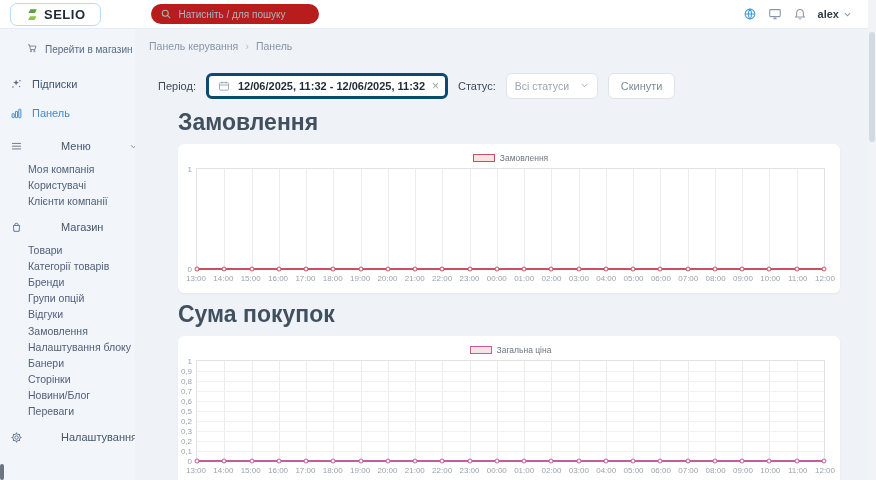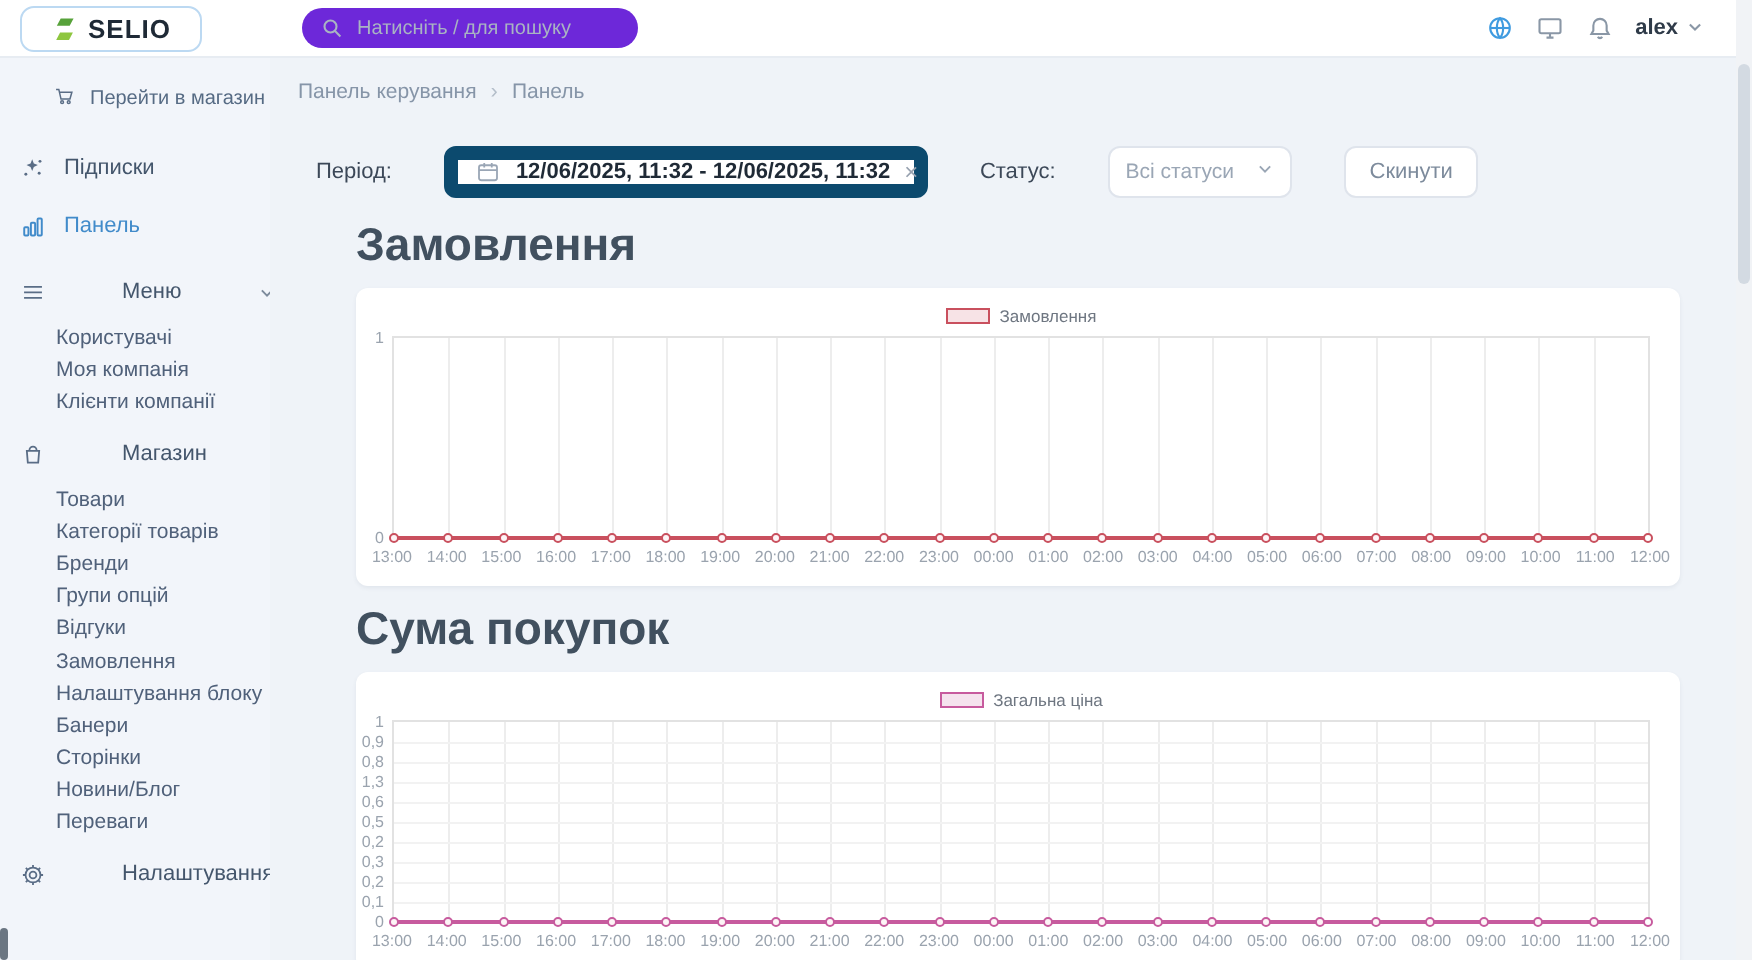--- a/index.html
+++ b/index.html
@@ -12,21 +12,21 @@
   .header {
     position:absolute; top:0; left:0; right:0; height:29px; background:#fff;
     border-bottom:1px solid #e7ecf2; display:flex; align-items:center; padding:0 10px; z-index:6;
   }
   .logo-box {
     display:flex; align-items:center; gap:6px; border:1px solid #bcd9f2; border-radius:7px;
     background:#fff; padding:3px 14px; cursor:pointer;
   }
   .logo-text { font-weight:bold; font-size:13px; color:#1f2a36; letter-spacing:.5px; }
   .search-pill {
-    margin-left:50px; width:168px; height:20px; background:#6d28d9; border-radius:11px;
+    margin-left:50px; width:168px; height:20px; background:#b91c1c; border-radius:11px;
     display:flex; align-items:center; padding:0 9px; gap:6px;
   }
   .search-ph { color:#a9b4c2; font-size:10px; }
   .header-right { margin-left:auto; display:flex; align-items:center; gap:11px; padding-right:14px; }
   .hicon { display:flex; cursor:pointer; }
   .user-menu { display:flex; align-items:center; gap:4px; cursor:pointer; }
   .user-name { font-size:11px; color:#2f3b49; font-weight:bold; }
   
   .sidebar {
     position:absolute; top:29px; left:0; width:135px; bottom:0; background:#f2f5fa;
@@ -38,22 +38,22 @@
   .side-top.active { color:#418bca; }
   .side-top.section { margin-top:4px;gap:38px; }
   .side-top .chev { margin-left:auto; display:flex; }
   .side-sub { padding:2.8px 0 2.8px 28px; font-size:10.5px; line-height:10.5px; color:#50617a; cursor:pointer; white-space:nowrap; }
   .icon13 { width:13px; height:13px; display:flex; flex:0 0 13px; }
   .sb-thumb { position:absolute; left:0; bottom:0; width:4px; height:16px; background:#6b7682; border-radius:2px; z-index:7; }
   
   .main { position:absolute; left:135px; top:29px; width:733px; padding:11px 0 0 14px; }
   .breadcrumb { font-size:10.5px; color:#8695a8; display:flex; gap:7px; align-items:center; margin-bottom:21px; }
   .crumb-sep { color:#b3bdc9; font-size:11px; }
-  .filter-row { display:flex; align-items:center; gap:26px; margin-left:9px; font-size:11px; color:#3c4858; }
-  .date-input { width:242px; height:26px; border:7px solid #0c4a6e; border-radius:6px; background:#fff;
+  .filter-row { display:flex; align-items:center; gap:10px; margin-left:9px; font-size:11px; color:#3c4858; }
+  .date-input { width:242px; height:26px; border:3px solid #0c4a6e; border-radius:6px; background:#fff;
     display:flex; align-items:center; padding:0 9px; gap:7px; cursor:text; }
   .date-text { font-weight:bold; font-size:11px; color:#1f2a36; flex:1; white-space:nowrap; }
   .clear-x { color:#98a2b0; font-size:12px; line-height:12px; cursor:pointer; }
   .status-select { width:92px; height:26px; border:1px solid #dfe4ec; border-radius:6px; background:#fff;
     display:flex; align-items:center; padding:0 8px; cursor:pointer; }
   .status-text { color:#9aa6b5; font-size:10.5px; flex:1; }
   .reset-btn { height:26px; padding:0 12px; border:1px solid #dfe4ec; border-radius:6px; background:#fff;
     color:#7d8b9c; font-size:11px; cursor:pointer; font-family:inherit; }
   .section-title { font-size:23px; line-height:27px; font-weight:bold; color:#41505f; margin:10px 0 8px 29px; }
   .section-title.second { margin-top:8px; }
@@ -166,22 +166,22 @@
           <path d="M2.5 4.2h11M2.5 7.6h11M2.5 11h11"></path>
         </svg>
       </span>
       <span class="lbl">Меню</span>
       <span class="chev">
         <svg viewBox="0 0 14 14" width="9" height="9" fill="none" stroke="#7d8b9c" stroke-width="1.5">
           <path d="M3 5l4 4 4-4"></path>
         </svg>
       </span>
     </div>
+    <div class="side-sub">Моя компанія</div>
     <div class="side-sub">Користувачі</div>
-    <div class="side-sub">Моя компанія</div>
     <div class="side-sub">Клієнти компанії</div>
     <div class="side-top section">
       <span class="icon13">
         <svg viewBox="0 0 16 16" width="13" height="13" fill="none" stroke="#5a6d86" stroke-width="1.1">
           <path d="M4.2 5.5h7.6l-.6 7.2H4.8z"></path>
           <path d="M5.8 5.5V5a2.2 2.2 0 0 1 4.4 0v.5"></path>
         </svg>
       </span>
       <span class="lbl">Магазин</span>
       <span class="chev">
@@ -363,21 +363,21 @@
         <div class="vgrid" style="left: 82.6087%;"></div>
         <div class="vgrid" style="left: 86.9565%;"></div>
         <div class="vgrid" style="left: 91.3043%;"></div>
         <div class="vgrid" style="left: 95.6522%;"></div>
         <span class="ylabel" style="top: 0%;">1</span>
         <div class="hgrid" style="top: 10%;"></div>
         <span class="ylabel" style="top: 10%;">0,9</span>
         <div class="hgrid" style="top: 20%;"></div>
         <span class="ylabel" style="top: 20%;">0,8</span>
         <div class="hgrid" style="top: 30%;"></div>
-        <span class="ylabel" style="top: 30%;">1,3</span>
+        <span class="ylabel" style="top: 30%;">0,7</span>
         <div class="hgrid" style="top: 40%;"></div>
         <span class="ylabel" style="top: 40%;">0,6</span>
         <div class="hgrid" style="top: 50%;"></div>
         <span class="ylabel" style="top: 50%;">0,5</span>
         <div class="hgrid" style="top: 60%;"></div>
         <span class="ylabel" style="top: 60%;">0,2</span>
         <div class="hgrid" style="top: 70%;"></div>
         <span class="ylabel" style="top: 70%;">0,3</span>
         <div class="hgrid" style="top: 80%;"></div>
         <span class="ylabel" style="top: 80%;">0,2</span>

